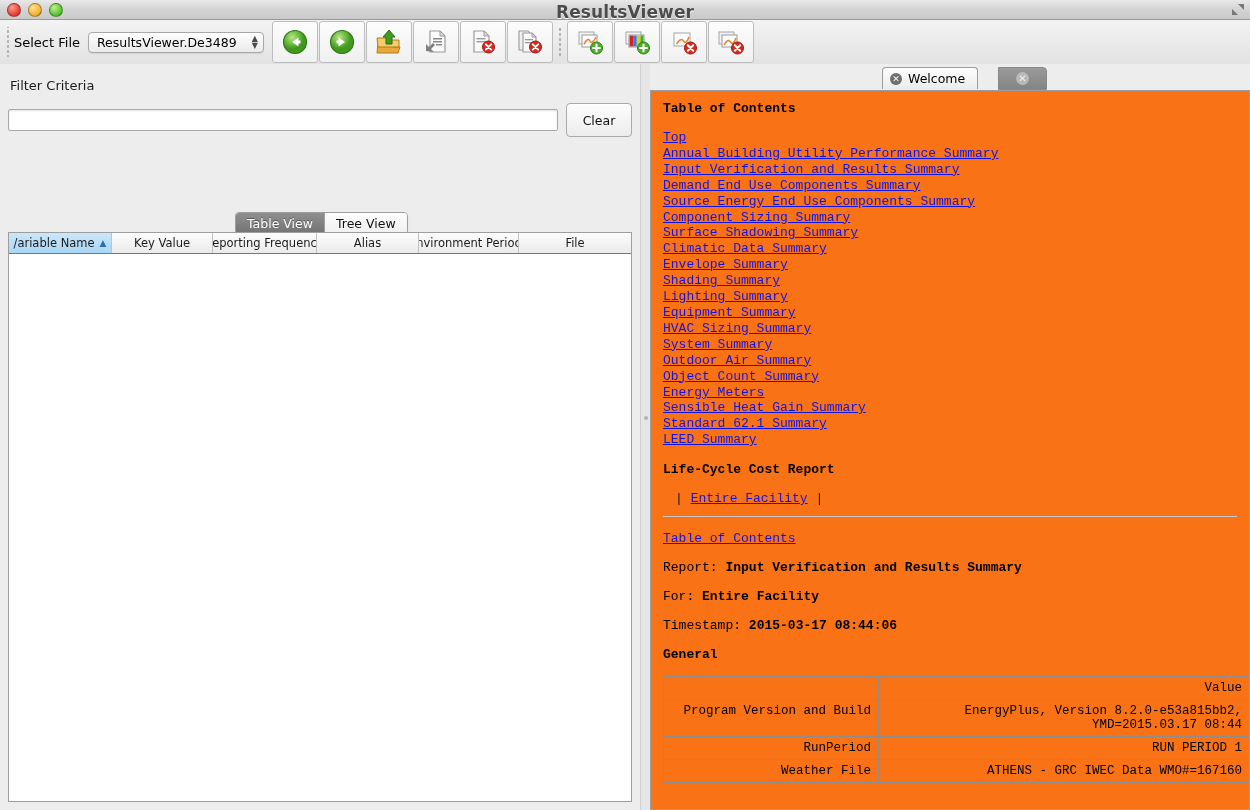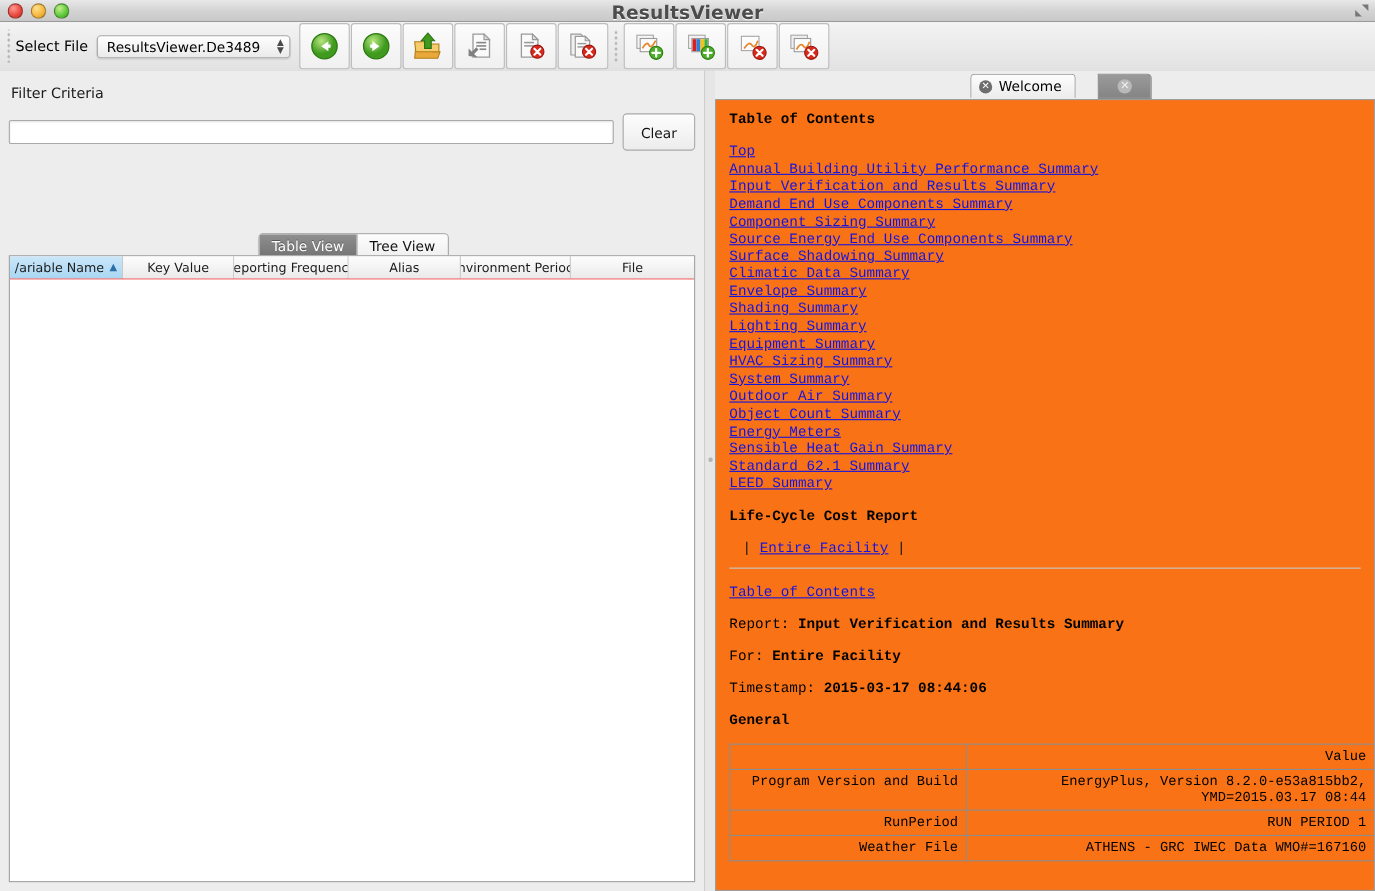--- a/index.html
+++ b/index.html
@@ -85,21 +85,21 @@
   }
   .segctl{position:absolute;left:235px;top:148px;display:flex;
     border:1px solid #9e9e9e;border-radius:4px;overflow:hidden;height:21px;
     box-shadow:0 1px 1px rgba(0,0,0,.1);}
   .seg{padding:0 11px;display:flex;align-items:center;font-size:12.5px;}
   .seg.active{background:linear-gradient(to bottom,#8f8f8f,#737373);color:#fff;text-shadow:0 -1px 0 rgba(0,0,0,.35);}
   .seg.inactive{background:linear-gradient(to bottom,#fdfdfd,#efefef);color:#111;border-left:1px solid #9e9e9e;}
 
   .table-wrap{position:absolute;left:8px;right:8px;top:168px;bottom:8px;
     border:1px solid #9e9e9e;background:#fff;box-sizing:border-box;overflow:hidden;}
-  .thead{display:flex;height:20px;border-bottom:6px solid #ef4444;}
+  .thead{display:flex;height:20px;border-bottom:1px solid #ef4444;}
   .th{
     display:flex;align-items:center;justify-content:center;
     height:20px;box-sizing:border-box;font-size:11.5px;color:#1b1b1b;
     background:linear-gradient(to bottom,#fdfdfd,#eaeaea);
     border-right:1px solid #c2c2c2;overflow:hidden;white-space:nowrap;
     position:relative;
   }
   .th.sorted{background:linear-gradient(to bottom,#cbe7fa,#aad6f3);}
   .th .sort-arrow{margin-left:5px;font-size:9px;color:#2a6fa8;}
   .tbody{position:absolute;left:0;right:0;top:21px;bottom:0;background:#fff;}
@@ -339,22 +339,22 @@
         </div>
       </div>
 
       <div class="doc">
         <h4>Table of Contents</h4>
         <div class="toc">
           <a href="#">Top</a>
           <a href="#">Annual Building Utility Performance Summary</a>
           <a href="#">Input Verification and Results Summary</a>
           <a href="#">Demand End Use Components Summary</a>
+          <a href="#">Source Energy End Use Components Summary</a>
           <a href="#">Component Sizing Summary</a>
-          <a href="#">Source Energy End Use Components Summary</a>
           <a href="#">Surface Shadowing Summary</a>
           <a href="#">Climatic Data Summary</a>
           <a href="#">Envelope Summary</a>
           <a href="#">Shading Summary</a>
           <a href="#">Lighting Summary</a>
           <a href="#">Equipment Summary</a>
           <a href="#">HVAC Sizing Summary</a>
           <a href="#">System Summary</a>
           <a href="#">Outdoor Air Summary</a>
           <a href="#">Object Count Summary</a>

